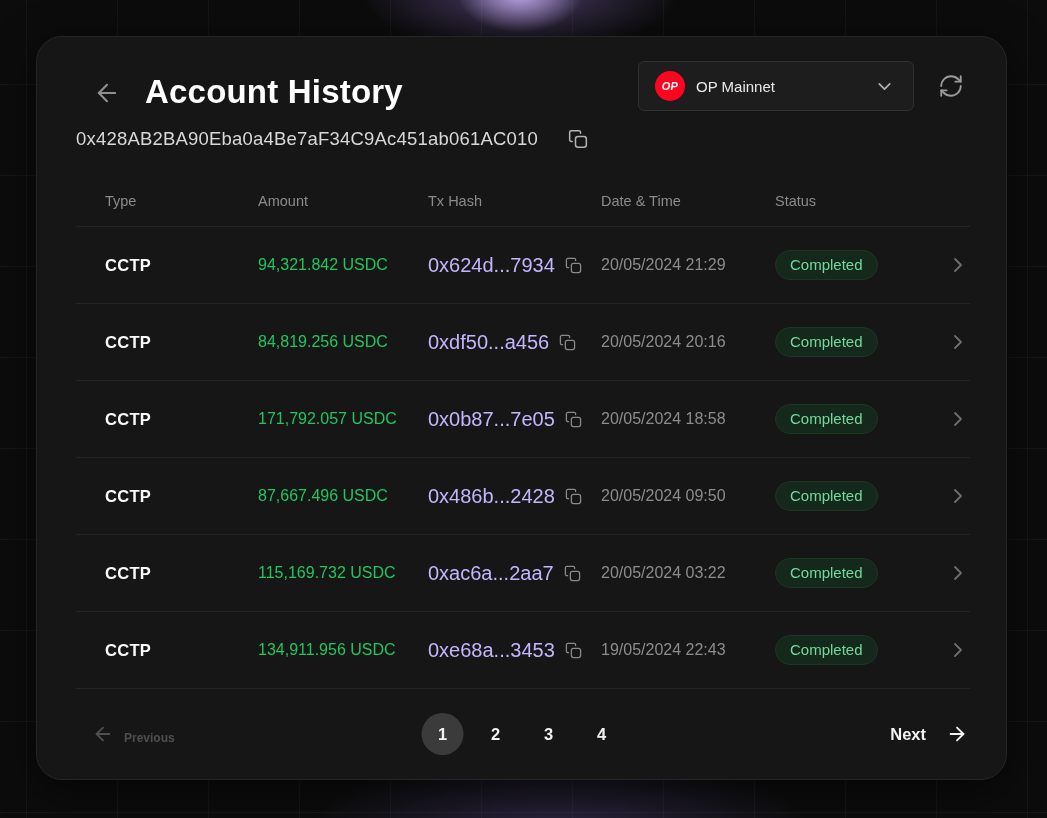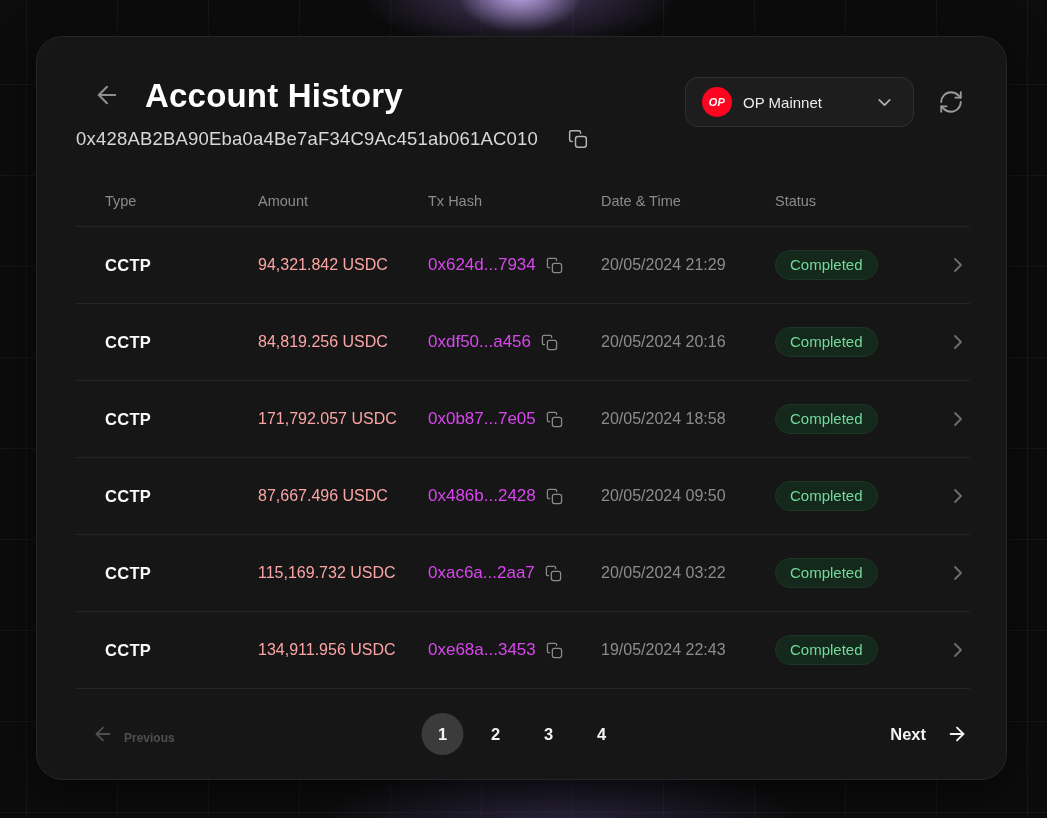--- a/index.html
+++ b/index.html
@@ -17,26 +17,26 @@
     background-size:auto,auto,auto,91px 91px,91px 91px;
     background-position:0 0,0 0,0 0,26px 84px,26px 84px;
     background-repeat:no-repeat,no-repeat,no-repeat,repeat,repeat;
   }
   .card {
     position:absolute; left:36px; top:36px; width:971px; height:744px;
     background:#161616; border:1px solid #262626; border-radius:26px;
     box-shadow:0 10px 40px rgba(0,0,0,0.55);
   }
   
-  .card-header { position:absolute; top:40px; left:52px; right:40px; height:50px; display:flex; align-items:flex-start; }
+  .card-header { position:absolute; top:24px; left:52px; right:40px; height:50px; display:flex; align-items:flex-end; }
   .back-btn { background:none; border:none; cursor:pointer; display:flex; align-items:center; color:#8f8f8f; padding:4px; }
   .page-title { color:#ffffff; font-size:33px; font-weight:700; letter-spacing:0.2px; margin-left:20px; }
   .header-right { margin-left:auto; display:flex; align-items:center; gap:22px; }
   .network-pill {
-    width:229px; height:50px; background:#1d1d1d; border:1px solid #303030; border-radius:13px;
+    width:276px; height:50px; background:#1d1d1d; border:1px solid #303030; border-radius:6px;
     display:flex; align-items:center; padding:0 18px 0 16px; cursor:pointer; justify-content:space-between;
   }
   .pill-left { display:flex; align-items:center; gap:11px; }
   .op-badge {
     width:30px; height:30px; border-radius:50%; background:#ff0420; color:#ffffff;
     font-size:11px; font-weight:700; font-style:italic; display:flex; align-items:center; justify-content:center;
     letter-spacing:0.3px;
   }
   .pill-label { color:#e9e9e9; font-size:15px; }
   .icon-btn { background:none; border:none; cursor:pointer; display:flex; align-items:center; color:#9a9a9a; padding:2px; }
@@ -49,22 +49,22 @@
   .thead, .trow {
     display:grid;
     grid-template-columns:153px 170px 173px 174px 1fr 40px;
     align-items:center;
     padding-left:29px;
   }
   .thead { height:51px; border-bottom:1px solid #242424; }
   .th { color:#8b8b8b; font-size:14.5px; }
   .trow { height:77px; border-bottom:1px solid #242424; }
   .cell-type { color:#fafafa; font-size:16.5px; font-weight:700; letter-spacing:0.3px; }
-  .cell-amount { color:#fca5a5; font-size:16px; }
-  .cell-hash { display:flex; align-items:center; gap:9px; color:#d946ef; font-size:17px; }
+  .cell-amount { color:#22c55e; font-size:16px; }
+  .cell-hash { display:flex; align-items:center; gap:9px; color:#c4b5fd; font-size:20px; }
   .hash-copy { background:none; border:none; cursor:pointer; display:flex; align-items:center; color:#8a8a8a; padding:1px; }
   .cell-date { color:#8c8c8c; font-size:16px; }
   .cell-status { display:flex; }
   .status-badge {
     background:#15281c; color:#72db9c; font-size:15px; padding:5px 14px 6px;
     border-radius:16px; border:1px solid #1d3625;
   }
   .cell-chevron { display:flex; justify-content:flex-end; color:#6e6e6e; cursor:pointer; }
   
   .pagination { position:absolute; left:39px; right:38px; top:672px; height:50px; display:flex; align-items:center; }

